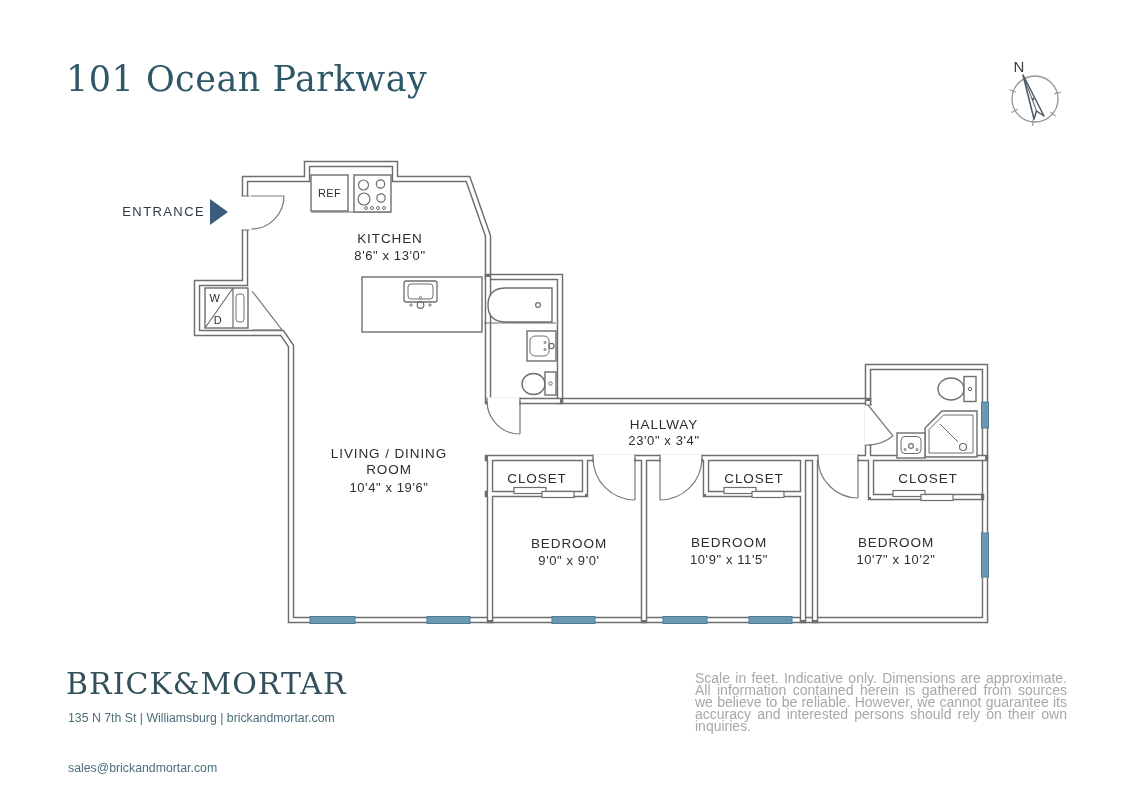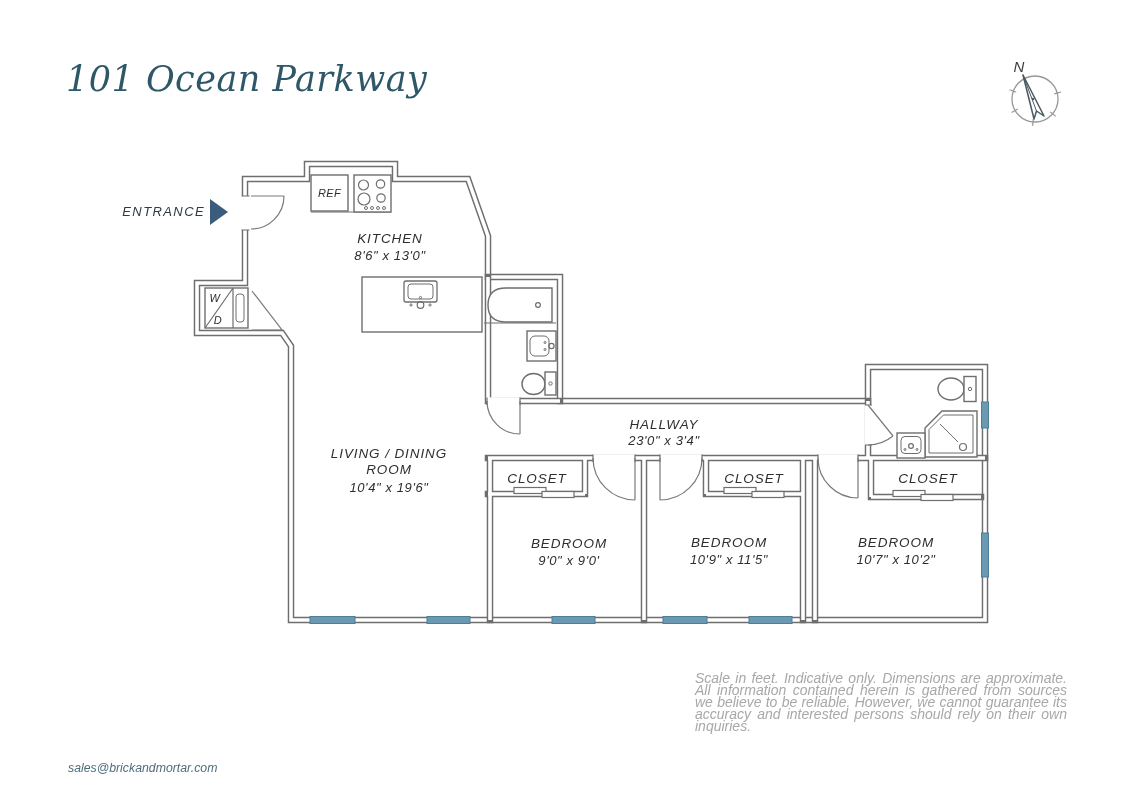--- a/index.html
+++ b/index.html
@@ -1,17 +1,17 @@
 <!DOCTYPE html>
 <html><head>
 <meta charset="utf-8">
 <style>
   html,body{margin:0;padding:0;background:#ffffff;}
   .page{position:relative;width:1071px;height:800px;background:#fff;overflow:hidden;
-        font-family:"Liberation Sans",sans-serif;font-style:italic;}
+        font-family:"Liberation Sans",sans-serif;}
   .title{position:absolute;left:66px;top:54px;color:#2e5767;
          font-family:"DejaVu Serif","Liberation Serif",serif;
          font-size:35px;line-height:50px;font-weight:500;letter-spacing:.5px;}
   svg text{font-family:"Liberation Sans",sans-serif;fill:#2e2e2e;}
   .room-name{font-size:13.5px;letter-spacing:.9px;}
   .room-dims{font-size:13px;letter-spacing:.6px;}
   .small-label{font-size:11px;letter-spacing:.4px;}
   .entrance-text{font-size:13px;letter-spacing:1.4px;fill:#2c3b45;}
   .north-text{font-size:15px;fill:#3c3c3c;}
   .footer-logo{position:absolute;left:66px;top:666px;color:#33515d;
@@ -196,16 +196,18 @@
       </g>
       <text class="room-name" x="537" y="483">CLOSET</text>
       <text class="room-name" x="754" y="483">CLOSET</text>
       <text class="room-name" x="928" y="483">CLOSET</text>
       <text class="small-label" x="329.5" y="197">REF</text>
       <text class="small-label" x="215" y="302">W</text>
       <text class="small-label" x="218" y="324">D</text>
     </g>
   </svg>
 
+  <div class="footer-logo">BRICK&amp;MORTAR</div>
+  <div class="footer-addr">135 N 7th St | Williamsburg | brickandmortar.com</div>
   <div class="footer-mail">sales@brickandmortar.com</div>
   <div class="disclaimer">Scale in feet. Indicative only. Dimensions are approximate. All information contained herein is gathered from sources we believe to be reliable. However, we cannot guarantee its accuracy and interested persons should rely on their own inquiries.</div>
 
 </div>
 
 </body></html>

